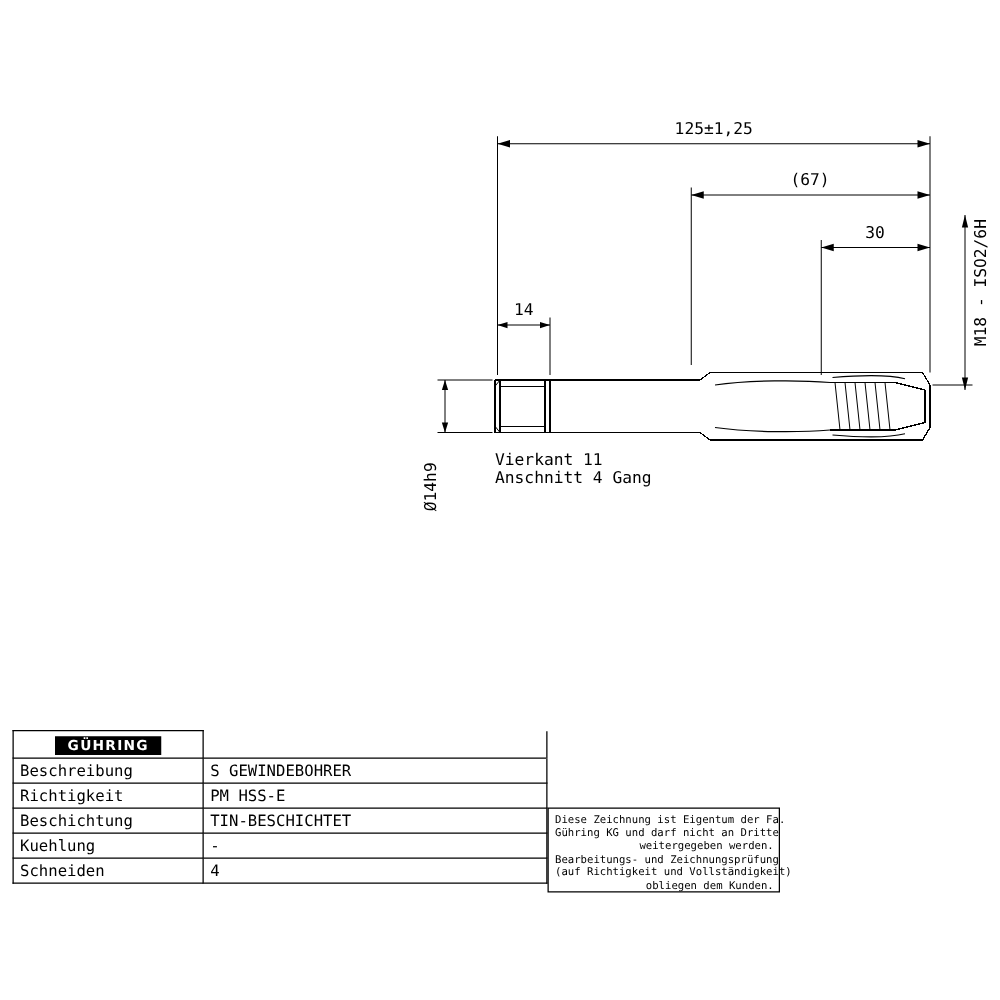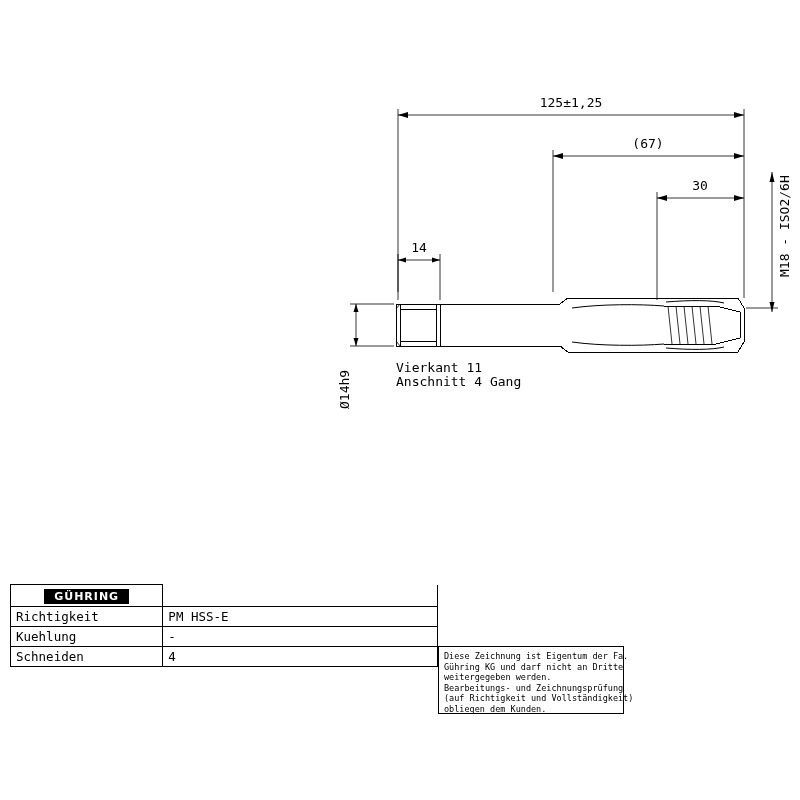--- a/index.html
+++ b/index.html
@@ -114,20 +114,21 @@
     left: 438px;
     top: 634px;
     width: 186px;
     height: 68px;
     border: 1px solid #000;
     box-sizing: border-box;
     font-family: "DejaVu Sans Mono", monospace;
     font-size: 8.5px;
     line-height: 10.5px;
     padding: 4px 4px 0 5px;
+    text-align: right;
   }
   .copy-note div { white-space: nowrap; }
 </style>
 </head>
 <body>
 
 <div class="stage">
 
   <svg class="drawing" viewBox="0 0 800 800">
 
@@ -239,22 +240,30 @@
 
   <table class="tbl title-block">
     <tbody>
       <tr class="logo-row">
         <td class="lbl logo-cell">
           <span class="logo-box">GÜHRING</span>
         </td>
         <td class="val logo-blank"></td>
       </tr>
       <tr>
+        <td class="lbl">Beschreibung</td>
+        <td class="val">S GEWINDEBOHRER</td>
+      </tr>
+      <tr>
         <td class="lbl">Richtigkeit</td>
         <td class="val">PM HSS-E</td>
+      </tr>
+      <tr>
+        <td class="lbl">Beschichtung</td>
+        <td class="val">TIN-BESCHICHTET</td>
       </tr>
       <tr>
         <td class="lbl">Kuehlung</td>
         <td class="val">-</td>
       </tr>
       <tr>
         <td class="lbl">Schneiden</td>
         <td class="val">4</td>
       </tr>
     </tbody>

